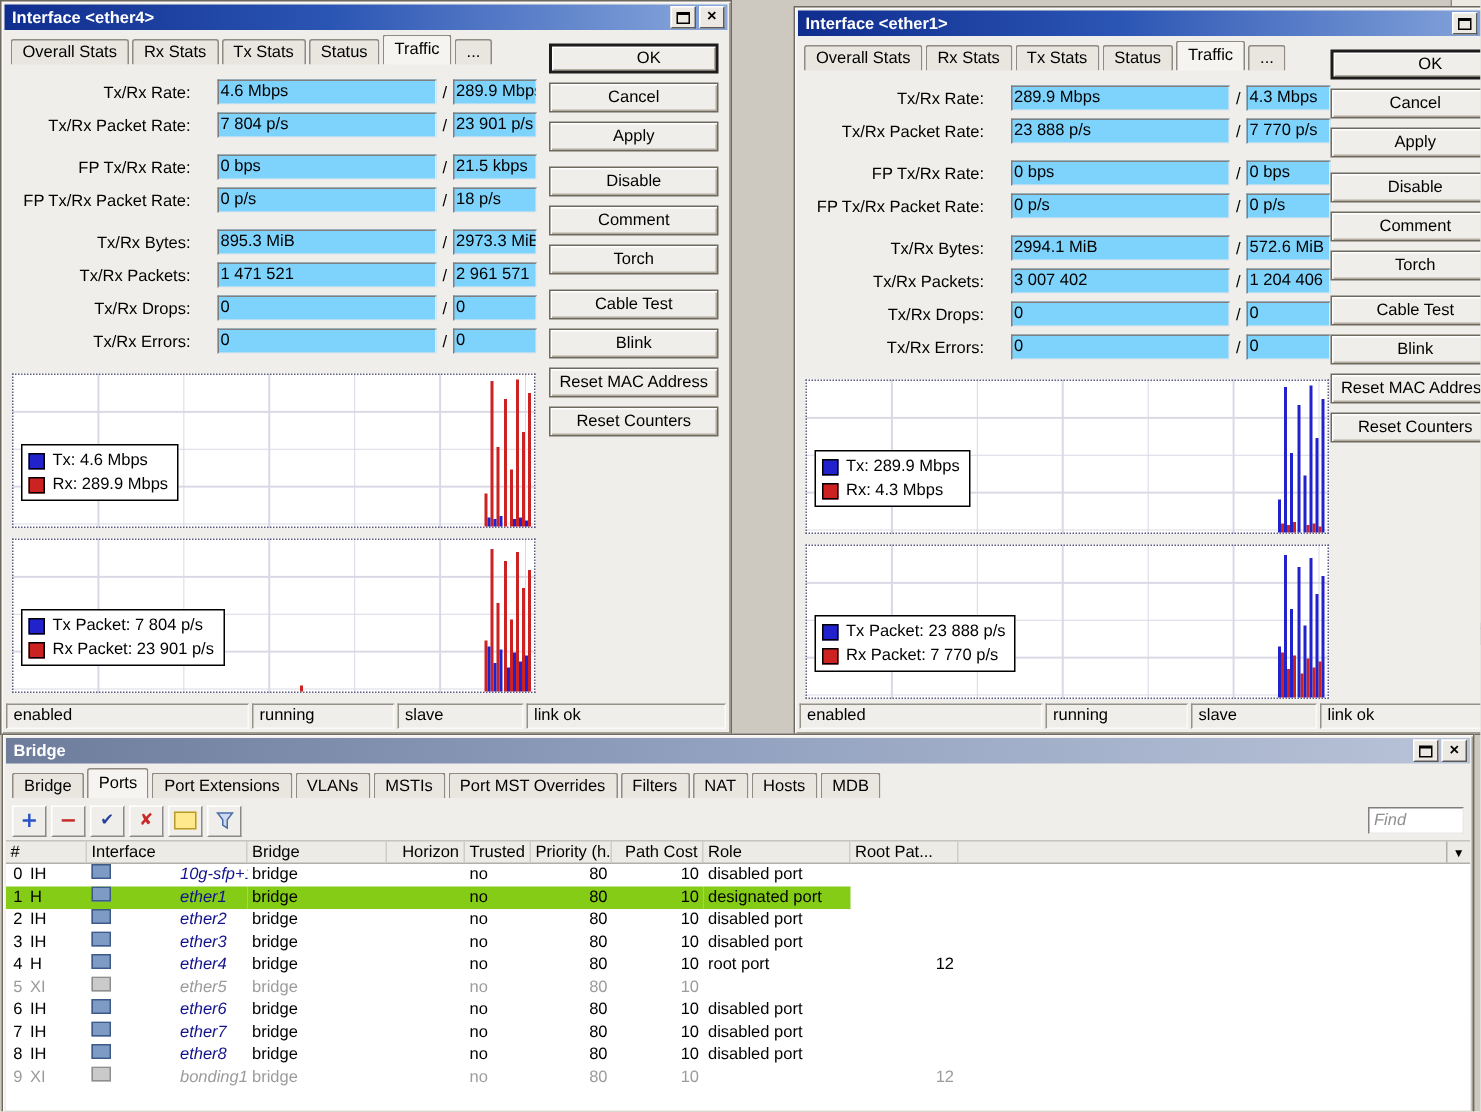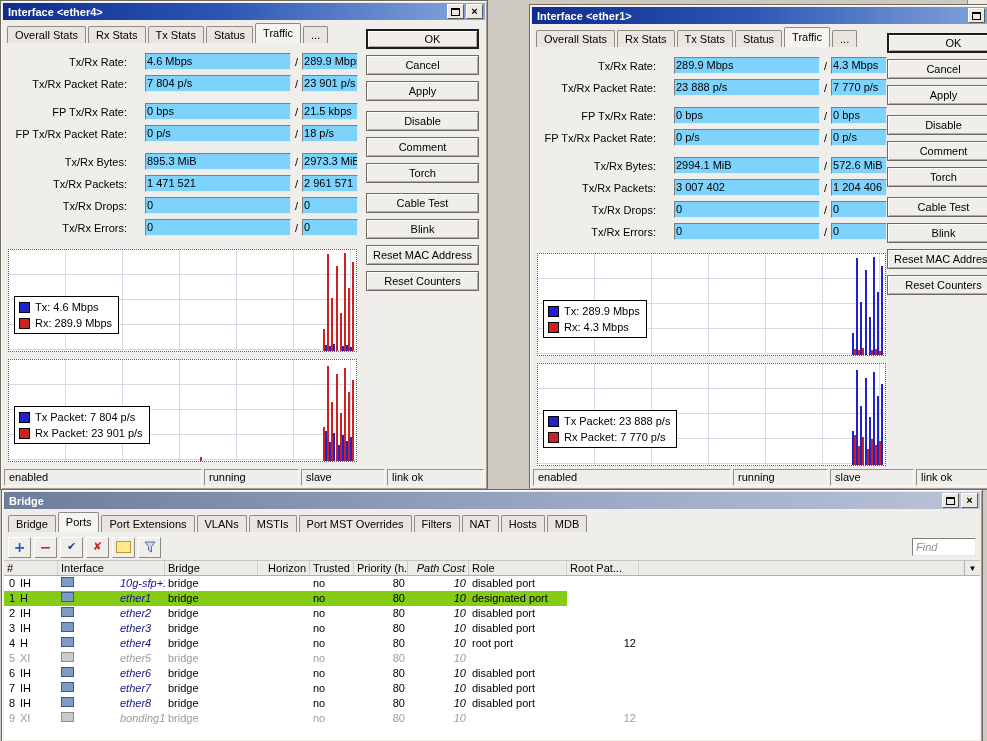--- a/index.html
+++ b/index.html
@@ -44,40 +44,40 @@
   .lsq.rx{background:#cc2222;}
   .btncol{position:absolute;top:28px;right:8px;width:113px;}
   .wbtn{display:block;width:113px;height:20px;margin:0 0 6px 0;background:#f0eeea;border:1px solid #6f6a60;
        box-shadow:inset 1px 1px 0 #fff, inset -1px -1px 0 #b3ac9e;text-align:center;font-family:inherit;
        font-size:11px;line-height:17px;box-sizing:border-box;padding:0;cursor:default;}
   .wbtn.gap{margin-top:10px;}
   .wbtn.default{border:2px solid #1c1c1c;line-height:15px;padding-left:20px;}
   .statusbar{position:absolute;left:3px;right:3px;bottom:3px;height:17px;display:flex;}
   .scell{border:1px solid;border-color:#969288 #fafaf8 #fafaf8 #969288;line-height:15px;padding:0 4px;
        box-sizing:border-box;margin-right:2px;overflow:hidden;white-space:nowrap;}
-  .s0{width:198px;} .s1{width:95px;} .s2{width:84px;} .s3{flex:1;margin-right:0;}
+  .s0{width:162px;} .s1{width:95px;} .s2{width:84px;} .s3{flex:1;margin-right:0;}
   
   .btoolbar{position:absolute;top:45px;left:6px;right:6px;height:24px;display:flex;align-items:center;}
   .tbtn{width:23px;height:21px;margin-right:3px;background:#f0eeea;border:1px solid;border-color:#fff #8a8a8a #8a8a8a #fff;
        display:flex;align-items:center;justify-content:center;padding:0;cursor:default;}
   .ic{font-weight:bold;font-size:14px;line-height:14px;font-family:"DejaVu Sans",sans-serif;}
   .ic.plus{color:#2b52c8;}
   .ic.minus{color:#c82828;}
   .ic.chk{color:#26409c;font-size:11px;}
   .ic.xx{color:#c82828;font-size:11px;}
   .cmic{width:13px;height:10px;background:#ffe98c;border:1px solid #b89a30;display:block;}
   .find{margin-left:auto;width:56px;height:16px;border:1px solid;border-color:#7f7f7f #e9e9e9 #e9e9e9 #7f7f7f;
        background:#fff;font-family:inherit;font-size:11px;padding:0 3px;}
   .find::placeholder{color:#8f8f8f;font-style:italic;}
   .thead{position:absolute;top:70px;left:2px;right:2px;height:16px;background:#edebe5;display:flex;
        border-top:1px solid #c6c4be;border-bottom:1px solid #b2b0aa;box-sizing:border-box;}
   .hc{border-right:1px solid #cfcdc7;padding:0 3px;line-height:14px;overflow:hidden;white-space:nowrap;
        box-sizing:border-box;flex:0 0 auto;}
   .c0{width:54px;} .c1{width:107px;} .c2{width:93px;} .c3{width:52px;} .c4{width:44px;}
-  .c5{width:54px;} .c6{width:61px;font-style:italic;} .c7{width:98px;} .c8{width:72px;}
+  .c5{width:54px;} .c6{width:61px;} .c7{width:98px;} .c8{width:72px;}
   .fillc{flex:1;border-right:none;}
   .drop{width:16px;text-align:center;font-size:8px;line-height:15px;border-left:1px solid #b2b0aa;border-right:none;}
   .ra{text-align:right;}
   .rows{position:absolute;top:86px;left:2px;right:2px;bottom:2px;background:#fff;overflow:hidden;}
   .trow{display:flex;height:15px;line-height:15px;}
   .cell{padding:0 3px;overflow:hidden;white-space:nowrap;box-sizing:border-box;flex:0 0 auto;}
   .cell.fillc{flex:1;}
   .trow.sel .cell:nth-child(-n+8){background:#84cc16;}
   .rnum{display:inline-block;width:8px;text-align:right;}
   .rflags{display:inline-block;margin-left:5px;}

